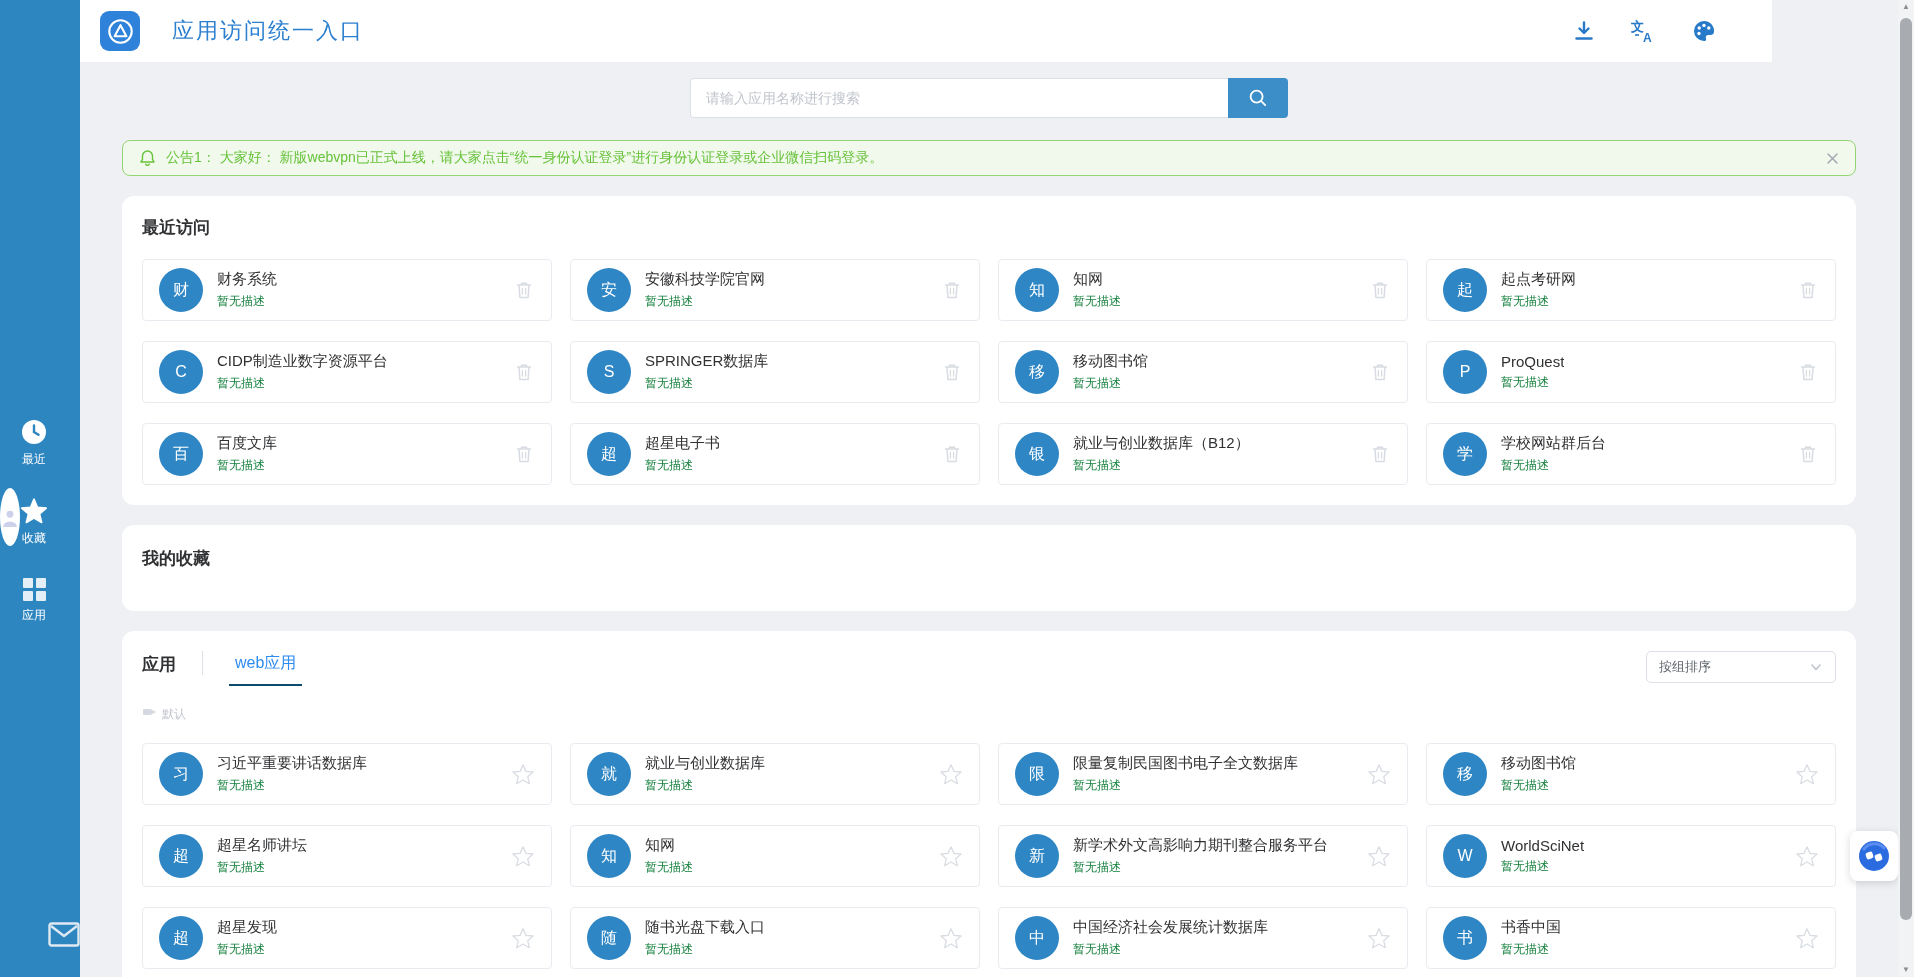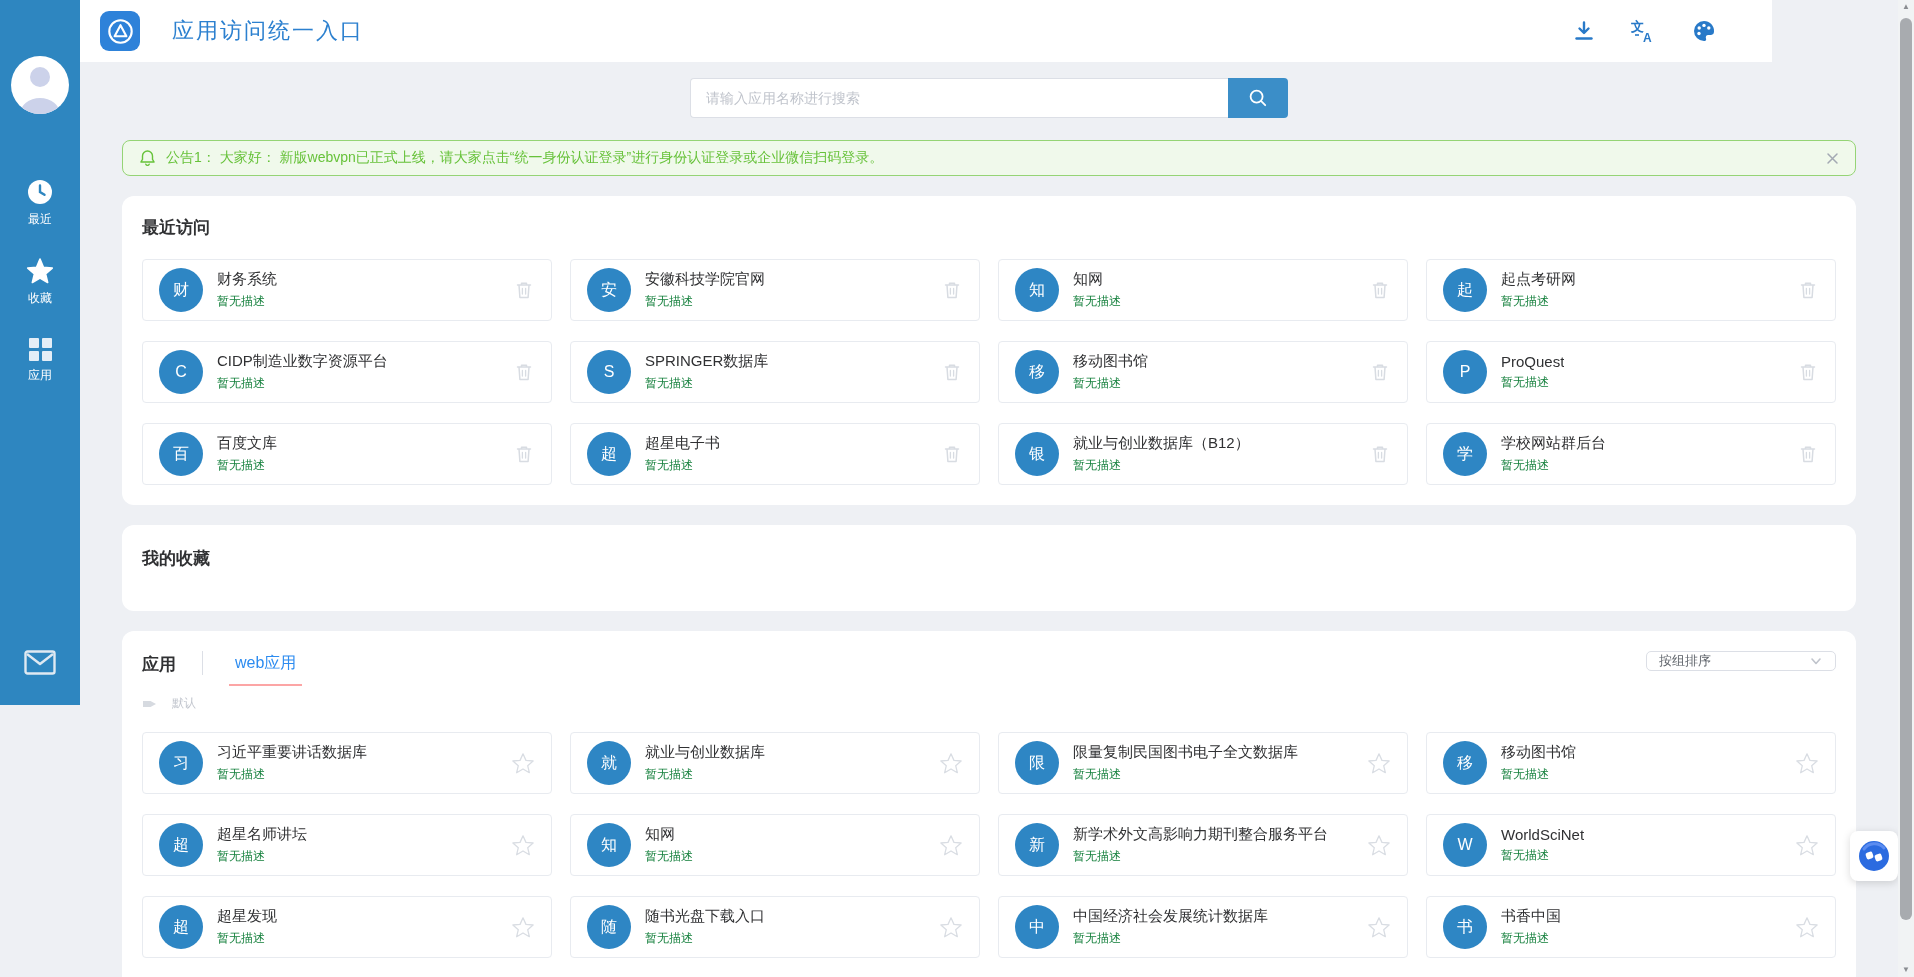--- a/index.html
+++ b/index.html
@@ -1,21 +1,21 @@
 <!DOCTYPE html>
 <html><head>
 <meta charset="utf-8">
 <style>
   * { box-sizing: border-box; margin: 0; padding: 0; }
   html,body { width:1914px; height:977px; overflow:hidden; }
   body { background:#eef0f4; font-family:"Liberation Sans", sans-serif; position:relative; }
 
   
-  .sidebar { position:absolute; left:0; top:0; width:80px; height:705px; background:#2e86c0; z-index:20;
-             display:flex; flex-direction:column; align-items:center; }
+  .sidebar { position:absolute; left:0; top:0; width:80px; height:977px; background:#2e86c0; z-index:20;
+             display:flex; flex-direction:row; align-items:center; }
   .avatar { width:58px; height:58px; border-radius:50%; background:#fff; margin-top:56px; overflow:hidden;
             display:flex; align-items:flex-end; justify-content:center; cursor:pointer; }
   .side-nav { margin-top:64px; display:flex; flex-direction:column; gap:30px; }
   .side-item { display:flex; flex-direction:column; align-items:center; gap:5px; color:#fff; font-size:12px; cursor:pointer; }
   .side-mail { margin-top:auto; margin-bottom:26px; cursor:pointer; }
 
   
   .header { position:absolute; left:80px; top:0; width:1692px; height:62px; background:#fff;
             display:flex; align-items:center; z-index:5; }
   .logo { width:40px; height:40px; border-radius:9px; background:#2e82d9; margin-left:20px;
@@ -50,26 +50,26 @@
   .app-info { margin-left:14px; overflow:hidden; }
   .app-name { font-size:15px; color:#303133; white-space:nowrap; overflow:hidden; text-overflow:ellipsis; }
   .app-desc { font-size:12px; color:#15803d; margin-top:4px; }
   .card-action { margin-left:auto; display:flex; cursor:pointer; }
 
   
   .apps-panel { min-height:480px; }
   .tabs-row { display:flex; align-items:flex-start; }
   .tab-main { font-size:17px; font-weight:bold; color:#303133; padding-top:2px; cursor:pointer; }
   .tab-divider { width:1px; height:24px; background:#dcdfe6; margin:0 26px; }
-  .tab-web { font-size:16px; color:#2d8cf0; padding:2px 6px 10px; border-bottom:2px solid #fca5a5; cursor:pointer; }
-  .sort-select { margin-left:auto; width:190px; height:20px; background:#fff; border:1px solid #dcdfe6;
+  .tab-web { font-size:16px; color:#2d8cf0; padding:2px 6px 10px; border-bottom:2px solid #0c4a6e; cursor:pointer; }
+  .sort-select { margin-left:auto; width:190px; height:32px; background:#fff; border:1px solid #dcdfe6;
                  border-radius:5px; display:flex; align-items:center; padding:0 12px; font-size:13px;
                  color:#5f646b; cursor:pointer;gap:28px; }
   .sort-select .chev { margin-left:auto; display:flex; }
-  .group-label { margin-top:9px; display:flex; align-items:center; gap:15px; font-size:12px; color:#c2c6ce; }
+  .group-label { margin-top:20px; display:flex; gap:5px; font-size:12px; color:#c2c6ce; }
 
   
   .fab { position:absolute; left:1850px; top:831px; width:48px; height:50px; background:#fff; border-radius:8px;
          box-shadow:0 2px 8px rgba(0,0,0,.15); display:flex; align-items:center; justify-content:center;
          z-index:30; cursor:pointer; }
 
   
   .scrollbar { position:absolute; right:0; top:0; width:16px; height:977px; background:#f1f3f4; z-index:40; }
   .sb-arrow { position:absolute; left:0; width:16px; height:14px; color:#8a8d91; font-size:8px; text-align:center; line-height:14px; cursor:pointer; }
   .sb-thumb { position:absolute; left:2px; top:18px; width:12px; height:902px; background:#a8abaf; border-radius:6px; cursor:pointer; }

